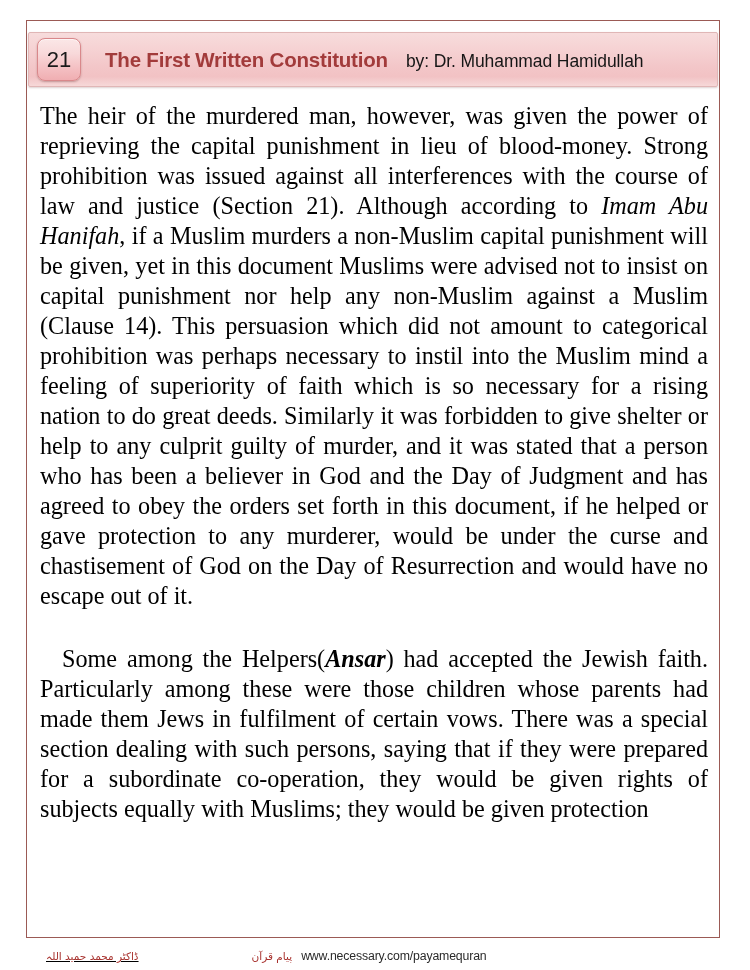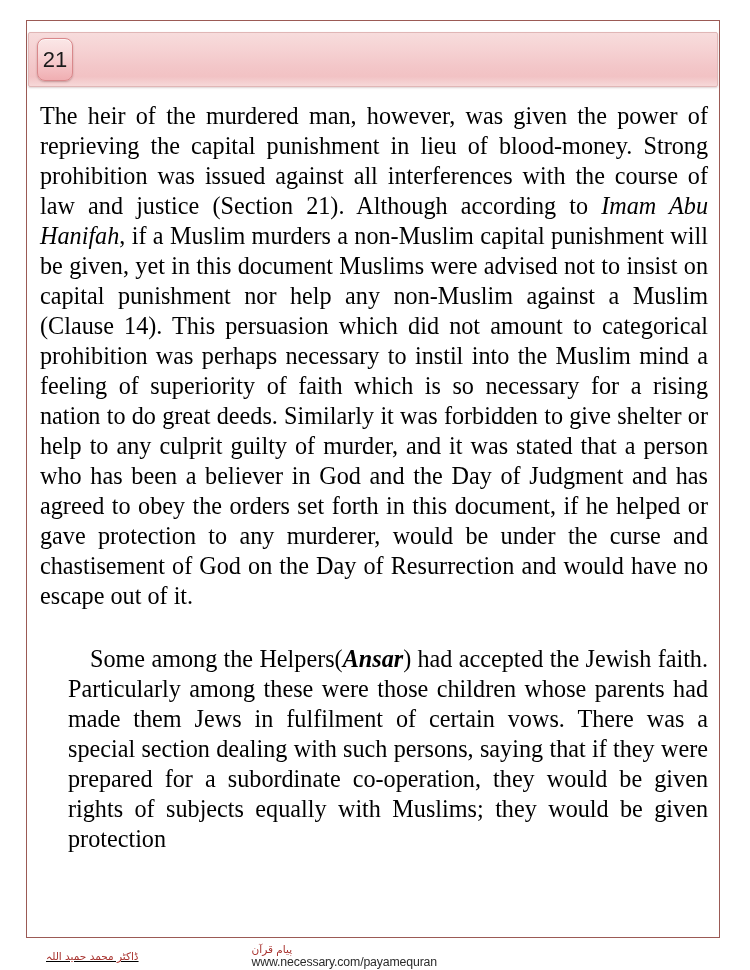--- a/index.html
+++ b/index.html
@@ -42,21 +42,21 @@
                 #f6d8d8 100%);
     border: 1px solid #e0b6b6;
     border-radius: 2px;
     box-sizing: border-box;
     box-shadow: 0 1px 2px rgba(120,70,70,0.25);
     display: flex;
     align-items: center;
   }
 
   #page-badge {
-    width: 36px;
+    width: 44px;
     height: 43px;
     margin-left: 8px;
     border: 1.5px solid #d9888b;
     border-radius: 8px;
     background: linear-gradient(to bottom,
                 #fbe7e7 0%,
                 #f8d9da 35%,
                 #f4bfc2 72%,
                 #f0aeb2 100%);
     box-shadow: 0 1px 2px rgba(100,50,50,0.35),
@@ -107,42 +107,41 @@
     color: #000000;
     text-align: justify;
     text-justify: inter-word;
   }
   #body-text p {
     margin: 0;
   }
   #body-text p.spaced {
     margin-top: 32.6px;
     text-indent: 22px;
-    margin-left: 28px;
   }
   .ital { font-style: italic; }
   .bolditalic { font-style: italic; font-weight: bold; }
 
   
   #footer {
     position: absolute;
     left: 26px;
     top: 944px;
     width: 694px;
     height: 24px;
     display: flex;
     align-items: center;
   }
   .footer-block {
     display: flex;
     align-items: baseline;
     white-space: nowrap;
   }
   #footer-left  { margin-left: 20px; text-decoration: underline; }
-  #footer-right { margin-left: 104px; flex-direction: column; }
+  #footer-right { margin-left: 104px; }
 
   .footer-script {
     font-family: "DejaVu Sans", sans-serif;
     font-size: 10.5px;
     color: #a8322e;
     direction: rtl;
     margin-right: 9px;
   }
   .footer-url {
     font-family: "Liberation Sans", sans-serif;
@@ -151,20 +150,24 @@
     letter-spacing: -0.15px;
   }
 </style>
 </head>
 <body>
 
 <div id="page-frame"></div>
 
 <div id="header-band">
   <div id="page-badge">21</div>
+  <div id="header-title-wrap">
+    <span id="header-title">The First Written Constitution</span>
+    <span id="header-author">by: Dr. Muhammad Hamidullah</span>
+  </div>
 </div>
 
 <div id="body-text">
   <p><span>The heir of the murdered man, however, was given the power of reprieving the capital punishment in lieu of blood-money. Strong prohibition was issued against all interferences with the course of law and justice (Section 21). Although according to </span><span class="ital">Imam Abu Hanifah</span><span>, if a Muslim murders a non-Muslim capital punishment will be given, yet in this document Muslims were advised not to insist on capital punishment nor help any non-Muslim against a Muslim (Clause 14). This persuasion which did not amount to categorical prohibition was perhaps necessary to instil into the Muslim mind a feeling of superiority of faith which is so necessary for a rising nation to do great deeds. Similarly it was forbidden to give shelter or help to any culprit guilty of murder, and it was stated that a person who has been a believer in God and the Day of Judgment and has agreed to obey the orders set forth in this document, if he helped or gave protection to any murderer, would be under the curse and chastisement of God on the Day of Resurrection and would have no escape out of it.</span></p>
 
   <p class="spaced"><span>Some among the Helpers(</span><span class="bolditalic">Ansar</span><span>) had accepted the Jewish faith. Particularly among these were those children whose parents had made them Jews in fulfilment of certain vows. There was a special section dealing with such persons, saying that if they were prepared for a subordinate co-operation, they would be given rights of subjects equally with Muslims; they would be given protection</span></p>
 </div>
 
 <div id="footer">
   <div class="footer-block" id="footer-left">

